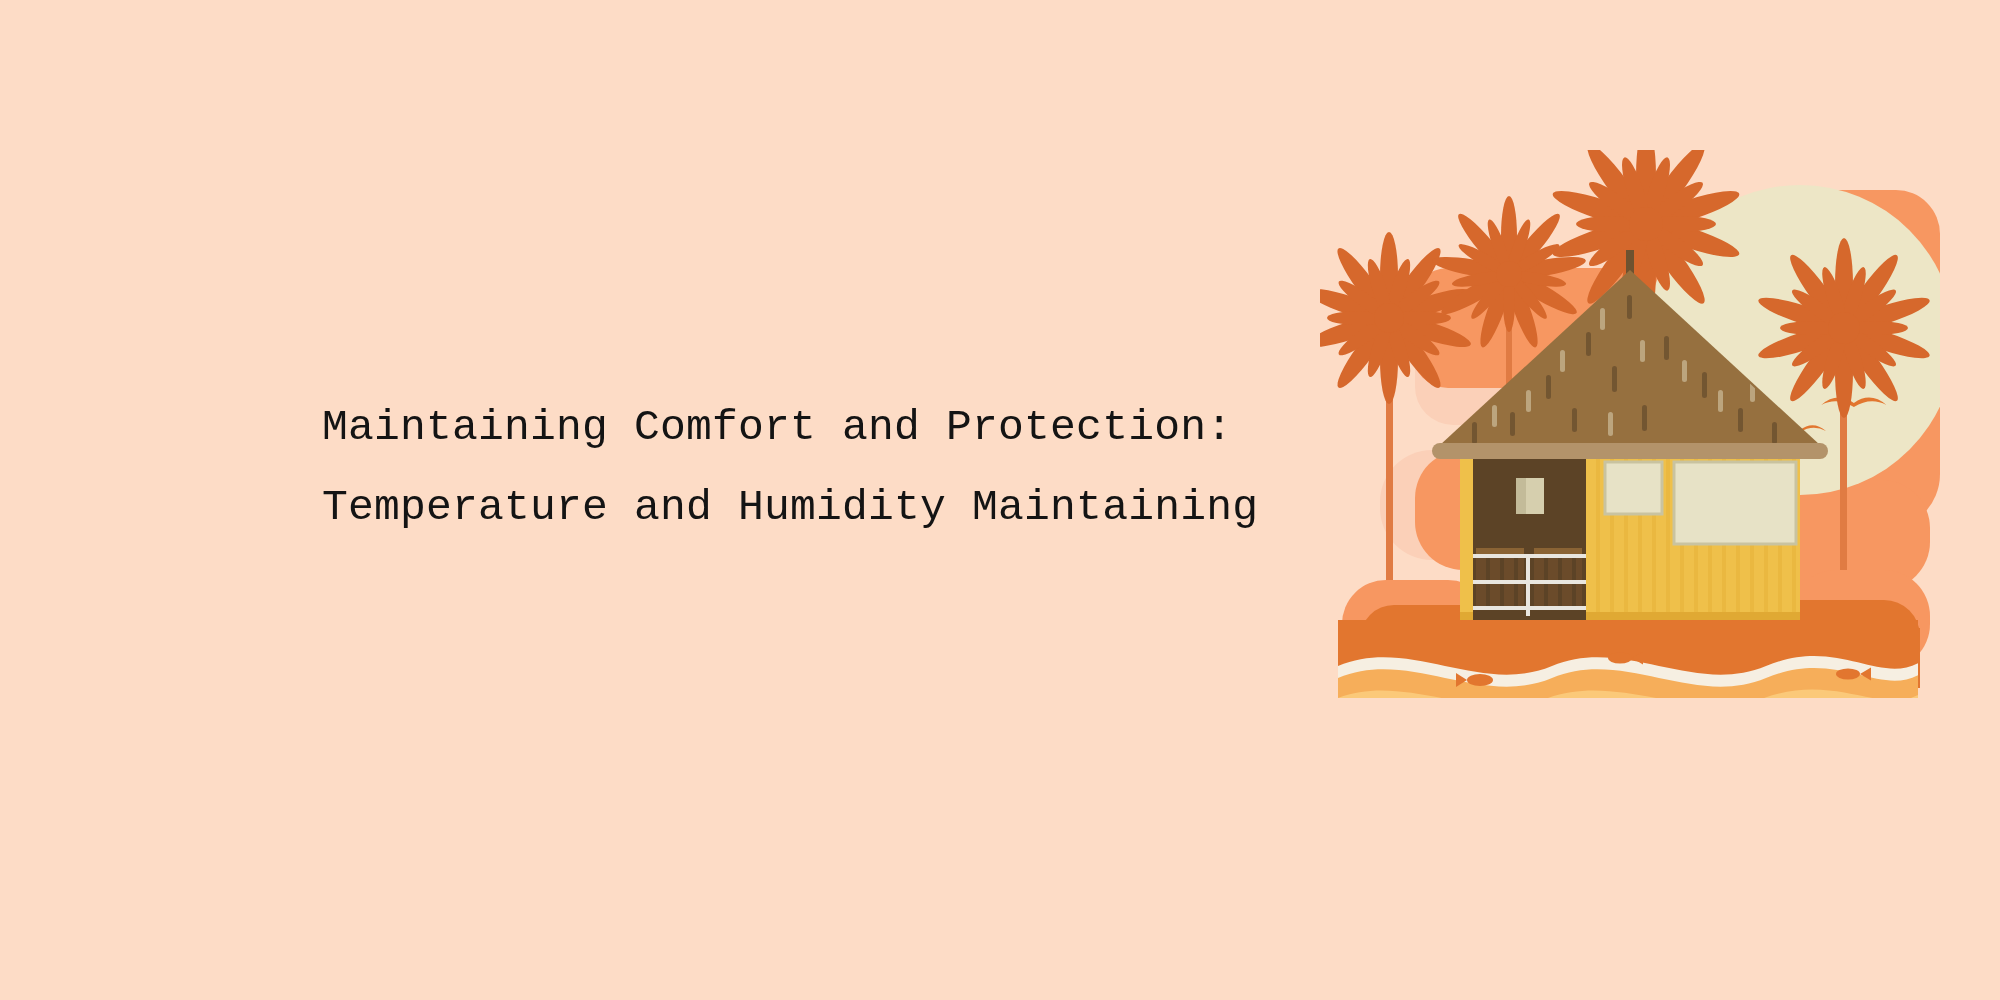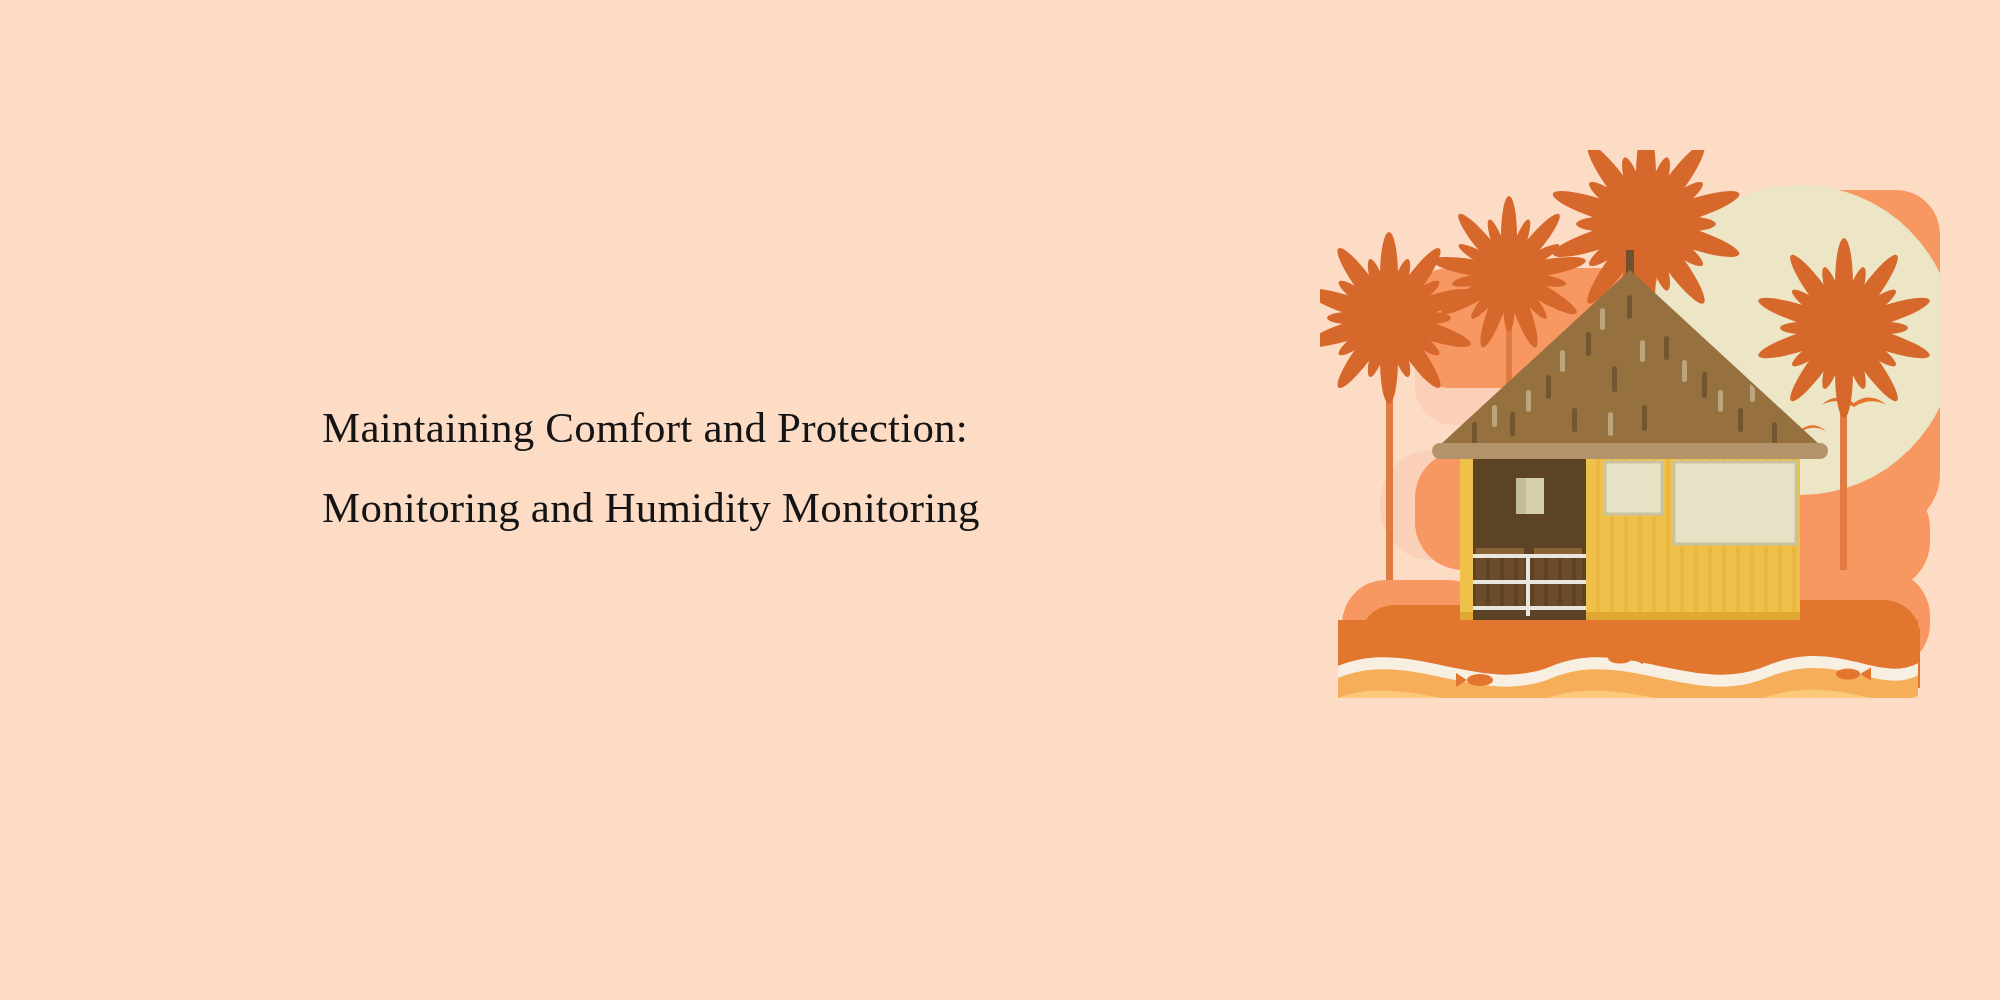--- a/index.html
+++ b/index.html
@@ -23,21 +23,21 @@
 
   
   #headline {
     position: absolute;
     left: 322px;
     top: 388px;
     width: 980px;
   }
   .headline-line {
     display: block;
-    font-family: Liberation Serif, serif;
+    font-family: Liberation Mono, monospace;
     font-size: 43px;
     font-weight: 500;
     line-height: 80px;
     letter-spacing: 0.2px;
     color: #141414;
     white-space: nowrap;
   }
 
   
   #illustration {
@@ -53,21 +53,21 @@
     height: 560px;
   }
 </style>
 </head>
 <body>
 
 <div id="banner">
 
   <div id="headline">
     <span class="headline-line">Maintaining Comfort and Protection:</span>
-    <span class="headline-line">Monitoring and Humidity Monitoring</span>
+    <span class="headline-line">Temperature and Humidity Maintaining</span>
   </div>
 
   <div id="illustration">
     <svg viewBox="0 0 620 560" xmlns="http://www.w3.org/2000/svg">
 
       <defs>
         <clipPath id="waterClip">
           <rect x="18" y="470" width="580" height="78" rx="0"></rect>
         </clipPath>
         <clipPath id="roofClip">

